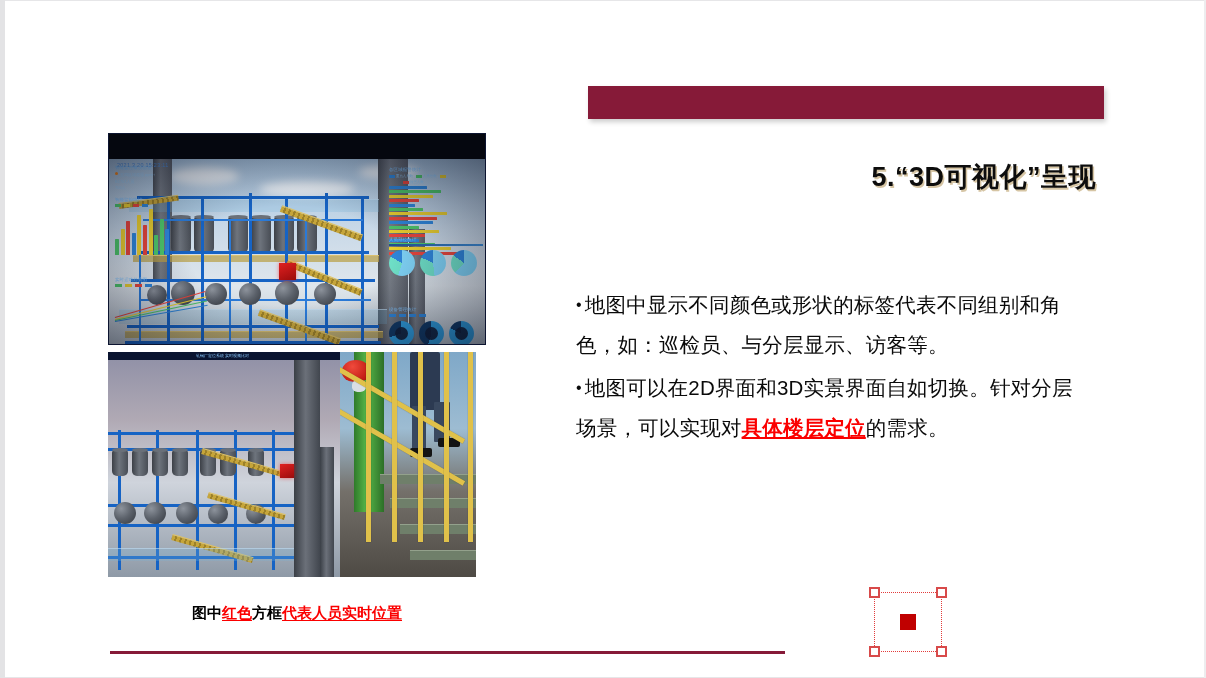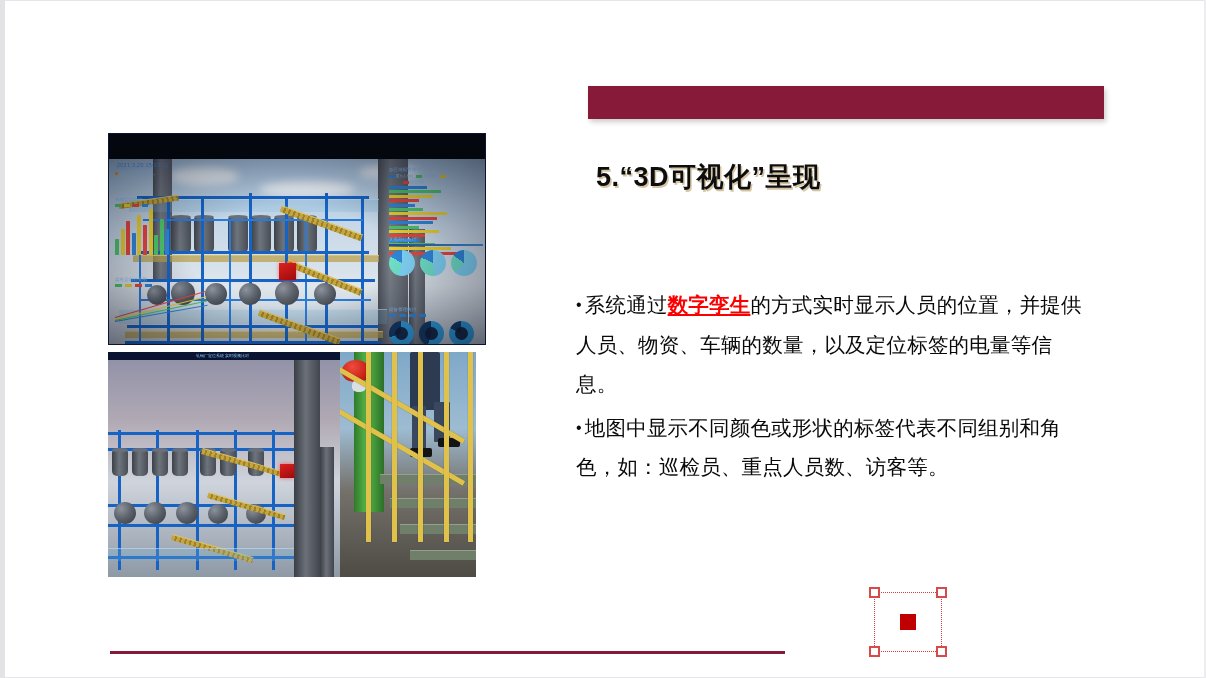--- a/index.html
+++ b/index.html
@@ -53,21 +53,21 @@
     position: absolute;
     left: 588px; top: 86px;
     width: 516px; height: 33px;
     background: #861a38;
     box-shadow: 2px 3px 5px rgba(0,0,0,0.20);
   }
   .slide-title {
     position: absolute;
     left: 596px; top: 158px;
     width: 500px;
-    text-align: left;
+    text-align: right;
     font-size: 27px;
     font-weight: bold;
     line-height: 1.45;
     color: #0d0d0d;
     text-shadow: 1.5px 1.5px 0 rgba(180,150,90,0.55);
     letter-spacing: 0.5px;
   }
   .slide-title .tline { display: block; }
 
   .bullets {
@@ -737,37 +737,40 @@
       <div class="rail" style="left:78px;  top:0;  width:5px;  height:190px;"></div>
       <div class="rail" style="left:104px; top:0;  width:5px;  height:190px;"></div>
       <div class="rail" style="left:128px; top:0;  width:5px;  height:190px;"></div>
     </div>
 
     <div class="bs-topbar">
       <div class="bs-topbar-txt">轧钢厂定位系统 实时视频比对</div>
     </div>
   </div>
 
+  <div class="caption">
+    <span class="cap-black">图中</span><span class="cap-red-u">红色</span><span class="cap-black">方框</span><span class="cap-red-u">代表人员实时位置</span>
+  </div>
 
   <div class="title-banner"></div>
 
   <div class="slide-title">
     <span class="tline">5.“3D可视化”呈现</span>
   </div>
 
   <div class="bullets">
 
+
     <p class="bullet">
-      <span class="dot">•</span><span>系统通过</span><span class="hl">数字孪生</span><span>的方式实时显示人员的位置，并提供人员、物资、车辆的数量，以及定位标签的电量等信息。</span>
+      <span class="dot">•</span><span>地图中显示不同颜色或形状的标签代表不同组别和角色，如：巡检员、与分层显示、访客等。</span>
     </p>
 
     <p class="bullet">
-      <span class="dot">•</span><span>地图中显示不同颜色或形状的标签代表不同组别和角色，如：巡检员、重点人员数、访客等。</span>
+      <span class="dot">•</span><span>地图可以在2D界面和3D实景界面自如切换。针对分层场景，可以实现对</span><span class="hl">具体楼层定位</span><span>的需求。</span>
     </p>
-
   </div>
 
   <div class="bottom-rule"></div>
 
   <div class="sel-wrap">
     <div class="sel-box"></div>
     <div class="sel-shape"></div>
     <div class="handle h-tl"></div>
     <div class="handle h-tr"></div>
     <div class="handle h-bl"></div>

